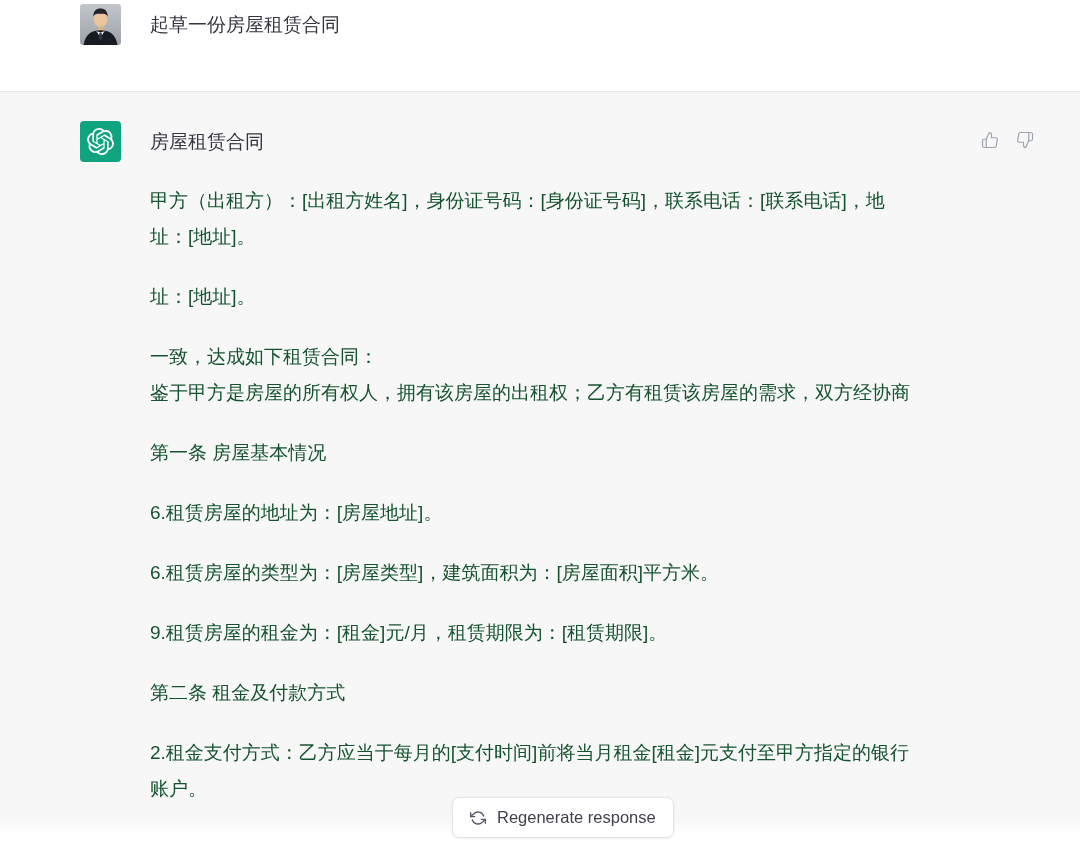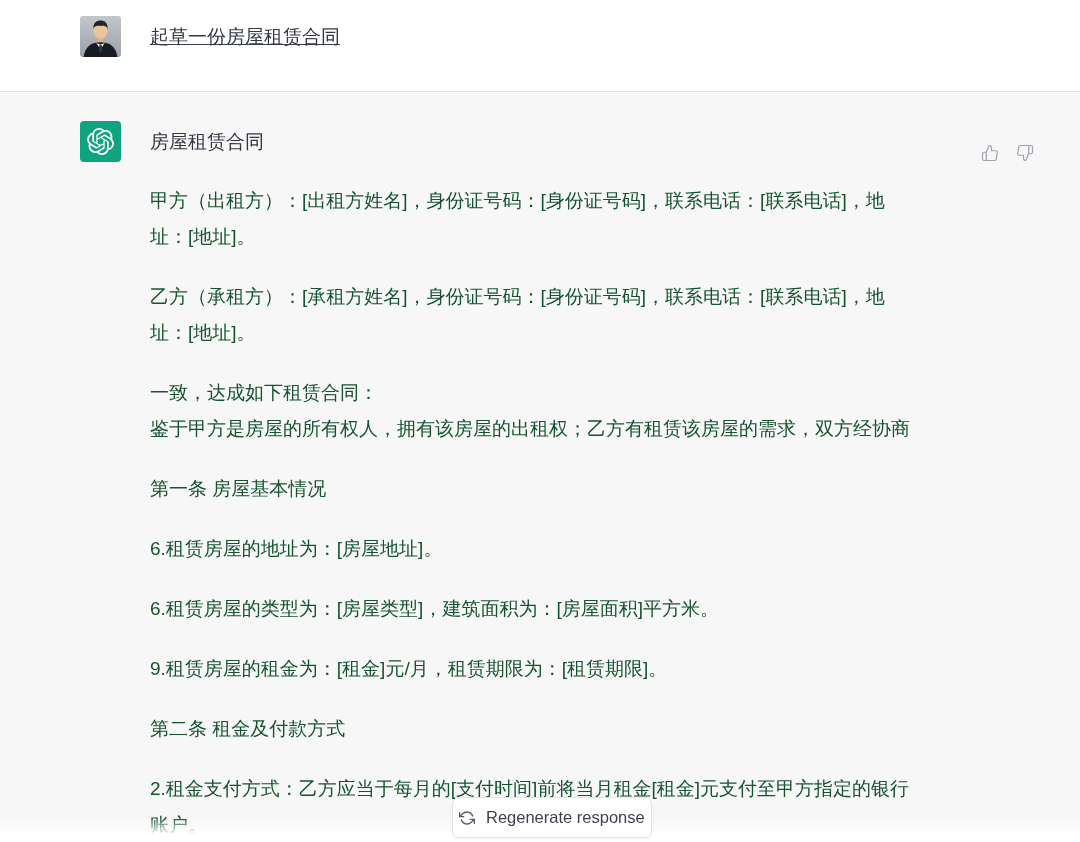--- a/index.html
+++ b/index.html
@@ -13,22 +13,21 @@
   }
 
   
   .user-section {
     position: absolute;
     top: 0; left: 0; right: 0;
     height: 91px;
     background: #ffffff;
     display: flex;
     align-items: flex-start;
-    padding: 16px 0 0 80px;
-    text-decoration: underline;
+    padding: 4px 0 0 80px;
   }
   .avatar {
     width: 41px; height: 41px;
     border-radius: 3px;
     overflow: hidden;
     flex: 0 0 41px;
   }
   .avatar svg { display: block; width: 41px; height: 41px; }
   .user-text {
     margin-left: 29px;
@@ -43,21 +42,21 @@
     position: absolute;
     top: 91px; left: 0; right: 0; bottom: 0;
     background: #f7f7f8;
     border-top: 1px solid #e5e5e6;
   }
   .assistant-header {
     position: relative;
     height: 70px;
     padding: 29px 46px 0 80px;
     display: flex;
-    align-items: flex-end;
+    align-items: flex-start;
   }
   .bot-avatar {
     width: 41px; height: 41px;
     border-radius: 4px;
     background: #10a37f;
     display: flex;
     align-items: center;
     justify-content: center;
     flex: 0 0 41px;
   }
@@ -113,21 +112,21 @@
     top: 797px;
     height: 41px;
     z-index: 10;
     display: flex;
     align-items: center;
     gap: 11px;
     background: #ffffff;
     border: 1px solid #e3e3e8;
     border-radius: 7px;
     box-shadow: 0 1px 3px rgba(0,0,0,0.06);
-    padding: 0 6px;
+    padding: 0 17px;
     font-family: "Liberation Sans", "DejaVu Sans", sans-serif;
     font-size: 16.5px;
     color: #40414f;
     cursor: pointer;
     white-space: nowrap;
   }
   .regenerate-btn svg {
     width: 16px; height: 16px;
     stroke: #56576a; fill: none; stroke-width: 2;
     stroke-linecap: round; stroke-linejoin: round;
@@ -180,21 +179,20 @@
       </button>
     </div>
   </div>
 
   <div class="assistant-body">
     <div class="para">
       <span class="line">甲方（出租方）：[出租方姓名]，身份证号码：[身份证号码]，联系电话：[联系电话]，地</span>
       <span class="line">址：[地址]。</span>
     </div>
     <div class="para">
-      <span class="line">乙方（承租方）：[承租方姓名]，身份证号码：[身份证号码]，联系电话：[联系电话]，地</span>
       <span class="line">址：[地址]。</span>
     </div>
     <div class="para">
       <span class="line">一致，达成如下租赁合同：</span>
       <span class="line">鉴于甲方是房屋的所有权人，拥有该房屋的出租权；乙方有租赁该房屋的需求，双方经协商</span>
     </div>
     <div class="para">
       <span class="line">第一条 房屋基本情况</span>
     </div>
     <div class="para">

